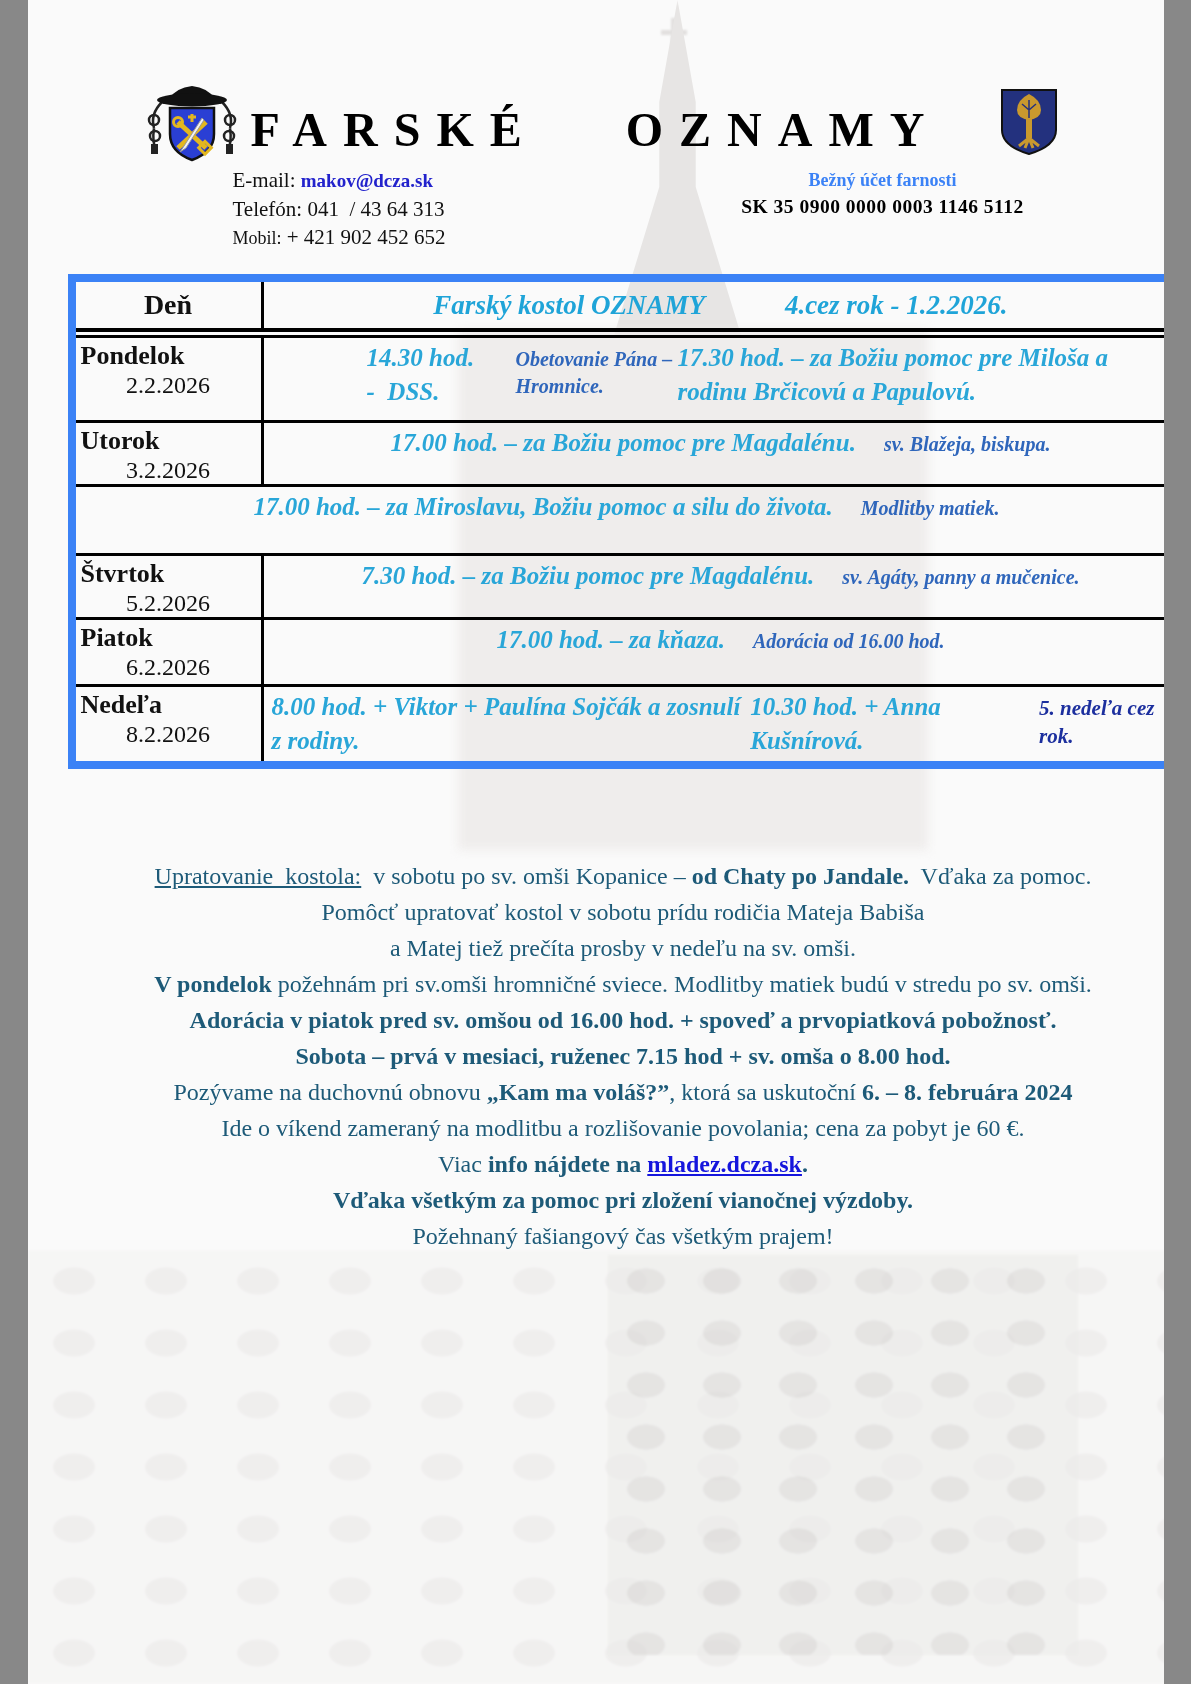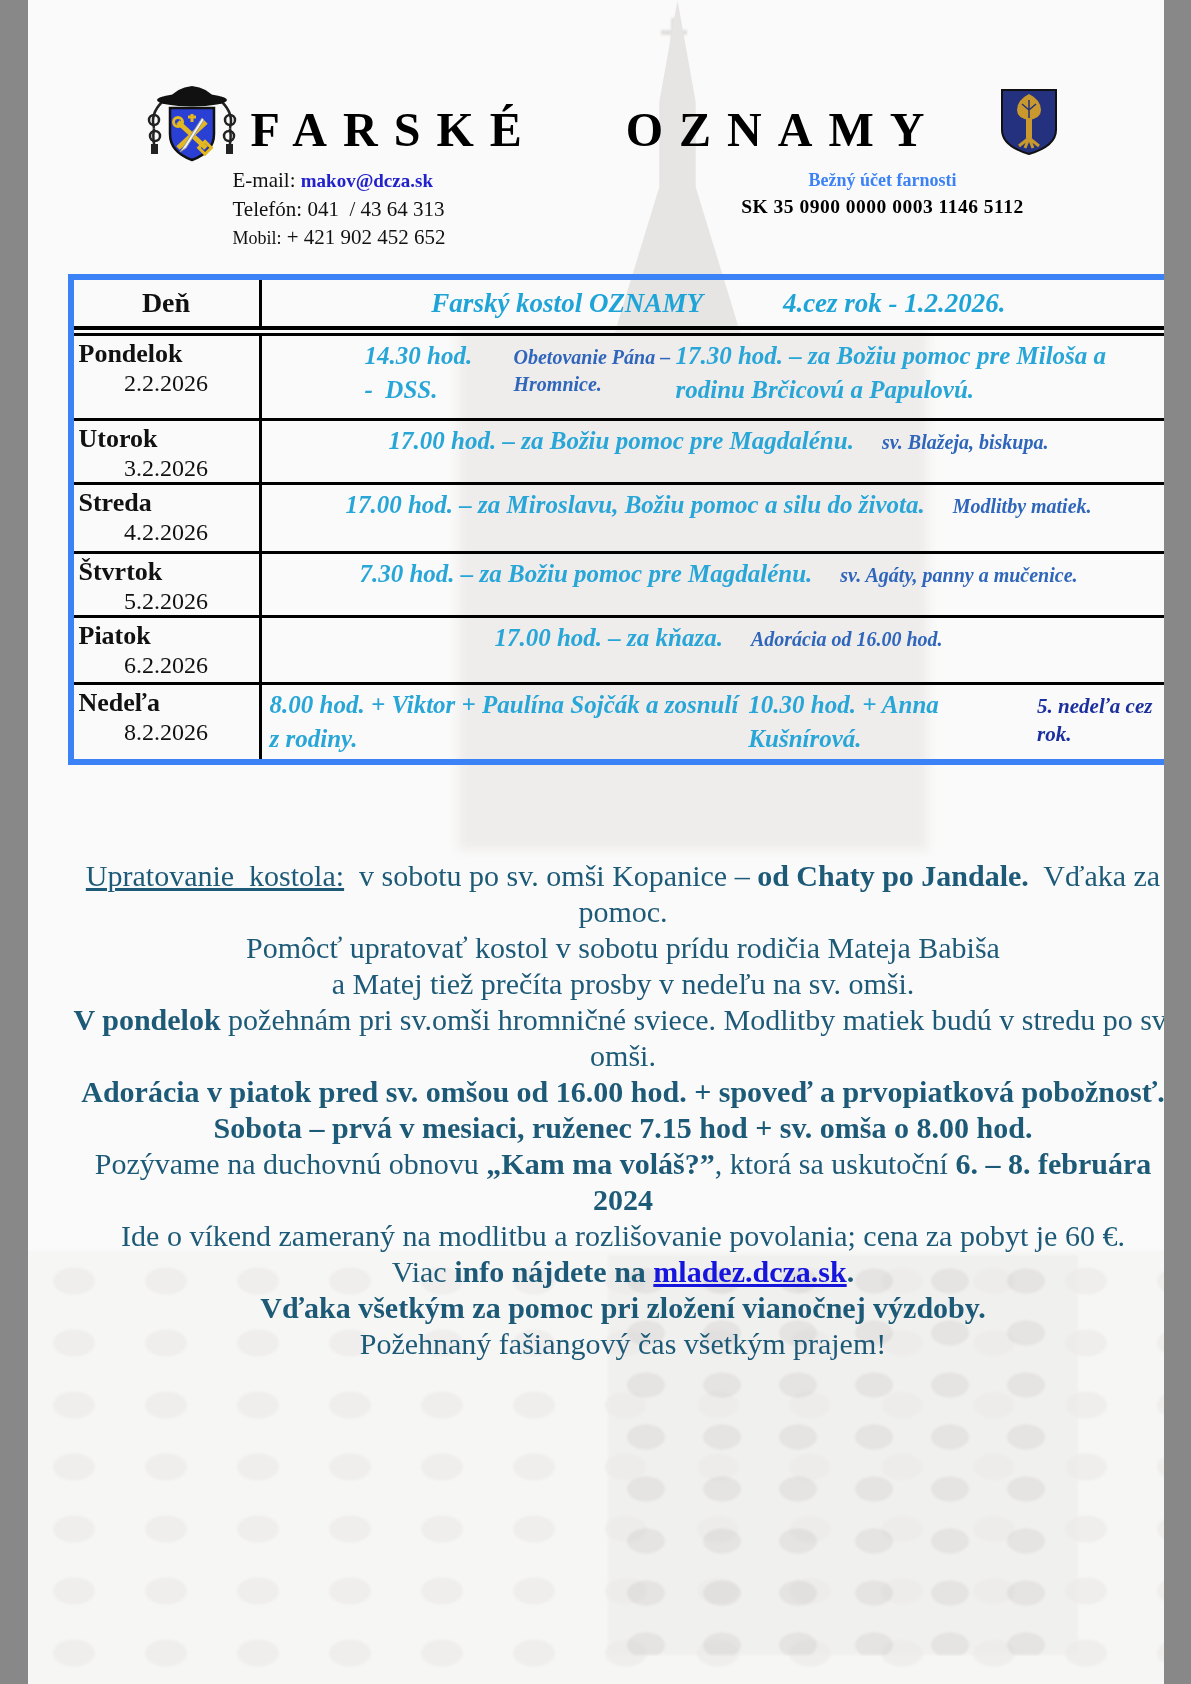--- a/index.html
+++ b/index.html
@@ -29,21 +29,21 @@
   .contact{position:absolute;left:205px;top:166px;font-size:21px;line-height:28px;}
   .contact .lbl{color:#111;}
   .contact .email{color:#2222cc;font-weight:bold;font-size:19px;}
   .contact .small{font-size:18px;}
   .contact div span{white-space:pre-wrap;}
   .account{position:absolute;left:640px;top:170px;width:430px;text-align:center;}
   .account-label{color:#3b82f6;font-weight:bold;font-size:18px;}
   .account-number{color:#000;font-weight:bold;font-size:19.5px;margin-top:5px;letter-spacing:.5px;}
 
   
-  .ptable{position:absolute;left:40px;top:274px;width:1102px;border:6px solid #3b82f6;}
+  .ptable{position:absolute;left:40px;top:274px;width:1102px;border:8px solid #3b82f6;}
   .thead{display:flex;align-items:center;height:46px;}
   .th-day{width:185px;border-right:3px solid #000;height:100%;display:flex;align-items:center;
           justify-content:center;font-weight:bold;font-size:28px;}
   .th-main{flex:1;display:flex;justify-content:center;gap:80px;font-weight:bold;font-style:italic;
            font-size:27px;color:#1fa4d8;white-space:nowrap;}
   .hsep{height:3px;border-top:4px solid #000;border-bottom:3px solid #000;}
   .trow{display:flex;}
   .trow + .trow{border-top:3px solid #000;}
   .tday{width:185px;border-right:3px solid #000;padding-top:3px;}
   .dayname{font-weight:bold;font-size:26px;padding-left:5px;line-height:30px;}
@@ -57,21 +57,21 @@
   .tbody .trow:nth-of-type(1){min-height:82px;}
   .tbody .trow:nth-of-type(2){min-height:60px;}
   .tbody .trow:nth-of-type(3){min-height:66px;}
   .tbody .trow:nth-of-type(4){min-height:60px;}
   .tbody .trow:nth-of-type(5){min-height:64px;}
   .tbody .trow:nth-of-type(6){min-height:60px;}
   .tbody .trow:nth-of-type(7){min-height:84px;}
 
   
   .annc{position:absolute;left:38px;top:858px;width:1115px;text-align:center;color:#1d5a78;
-        font-size:30px;line-height:36px;}
+        font-size:24px;line-height:36px;}
   .annc span,.annc a{white-space:pre-wrap;}
   .annc .b{font-weight:bold;}
   .annc .u{text-decoration:underline;}
   .annc a.link{color:#1515dd;font-weight:bold;text-decoration:underline;}
 </style>
 </head>
 <body>
 
 <div class="page">
 
@@ -162,24 +162,20 @@
             <div class="daydate">3.2.2026</div>
           </div>
           <div class="tcols">
             <div class="tline">
               <span class="tmain">17.00 hod. – za Božiu pomoc pre Magdalénu.</span>
               <span class="tnote">sv. Blažeja, biskupa.</span>
             </div>
           </div>
         </div>
         <div class="trow">
-          <div class="tday">
-            <div class="dayname">Streda</div>
-            <div class="daydate">4.2.2026</div>
-          </div>
           <div class="tcols">
             <div class="tline">
               <span class="tmain">17.00 hod. – za Miroslavu, Božiu pomoc a silu do života.</span>
               <span class="tnote">Modlitby matiek.</span>
             </div>
           </div>
         </div>
         <div class="trow">
           <div class="tday">
             <div class="dayname">Štvrtok</div>

